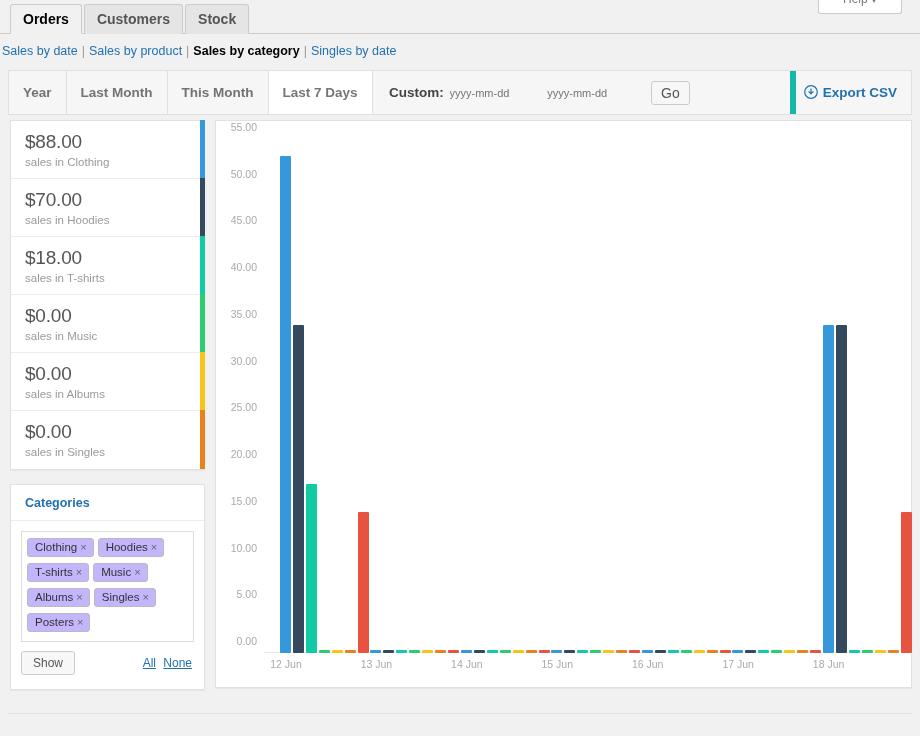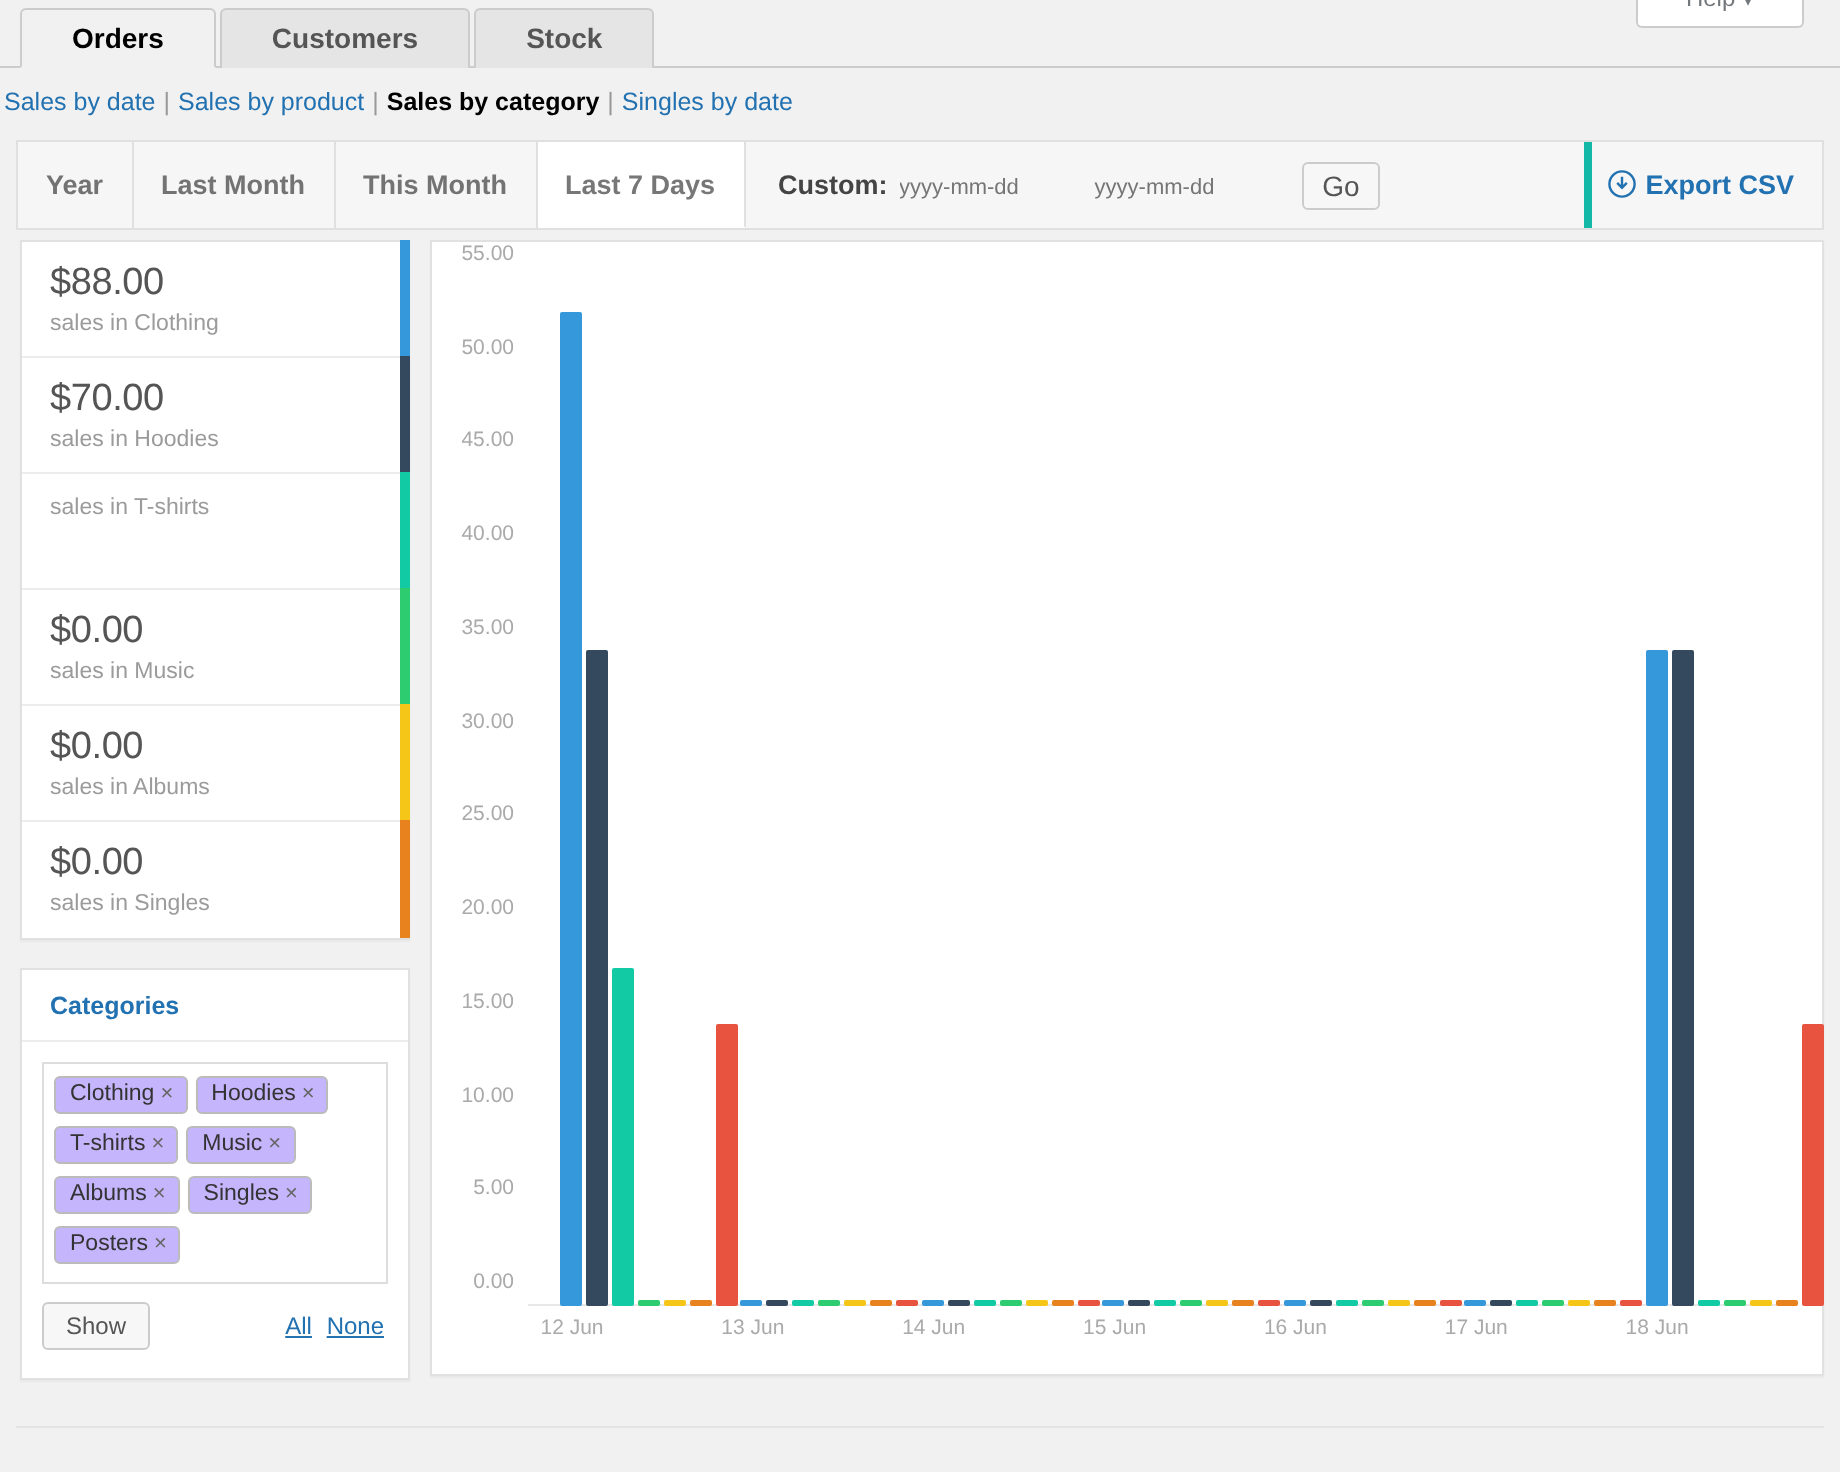--- a/index.html
+++ b/index.html
@@ -33,21 +33,21 @@
     position: absolute;
     top: 0; left: 0; right: 0;
     height: 34px;
     border-bottom: 1px solid #ccc;
     padding-left: 10px;
     background: transparent;
   }
   .nav-tab {
     display: inline-block;
     margin: 4px 2px -1px 0;
-    padding: 0 25px;
+    padding: 0 12px;
     height: 30px;
     line-height: 29px;
     font-size: 14px;
     font-weight: bold;
     color: #555;
     background: #e5e5e5;
     border: 1px solid #ccc;
     border-bottom: none;
     border-radius: 3px 3px 0 0;
     cursor: pointer;
@@ -131,21 +131,21 @@
   }
   #export-block {
     position: absolute;
     right: 0; top: 0;
     height: 43px;
     line-height: 43px;
     padding: 0 14px 0 8px;
     font-size: 13.5px;
     font-weight: bold;
     color: #2271b1;
-    border-left: 4px solid #14b8a6;
+    border-left: 6px solid #14b8a6;
     cursor: pointer;
   }
   #export-block svg { vertical-align: -2px; margin-right: 5px; }
 
   
   #left-col {
     position: absolute;
     top: 120px; left: 10px;
     width: 195px;
   }
@@ -327,20 +327,21 @@
         <div class="summary-amount">$88.00</div>
         <div class="summary-label">sales in Clothing</div>
         <div class="summary-stripe" style="background: rgb(52, 152, 219);"></div>
       </div>
       <div class="summary-item">
         <div class="summary-amount">$70.00</div>
         <div class="summary-label">sales in Hoodies</div>
         <div class="summary-stripe" style="background: rgb(52, 73, 94);"></div>
       </div>
       <div class="summary-item">
+        <div class="summary-amount">$18.00</div>
         <div class="summary-label">sales in T-shirts</div>
         <div class="summary-stripe" style="background: rgb(18, 203, 164);"></div>
       </div>
       <div class="summary-item">
         <div class="summary-amount">$0.00</div>
         <div class="summary-label">sales in Music</div>
         <div class="summary-stripe" style="background: rgb(46, 204, 113);"></div>
       </div>
       <div class="summary-item">
         <div class="summary-amount">$0.00</div>

